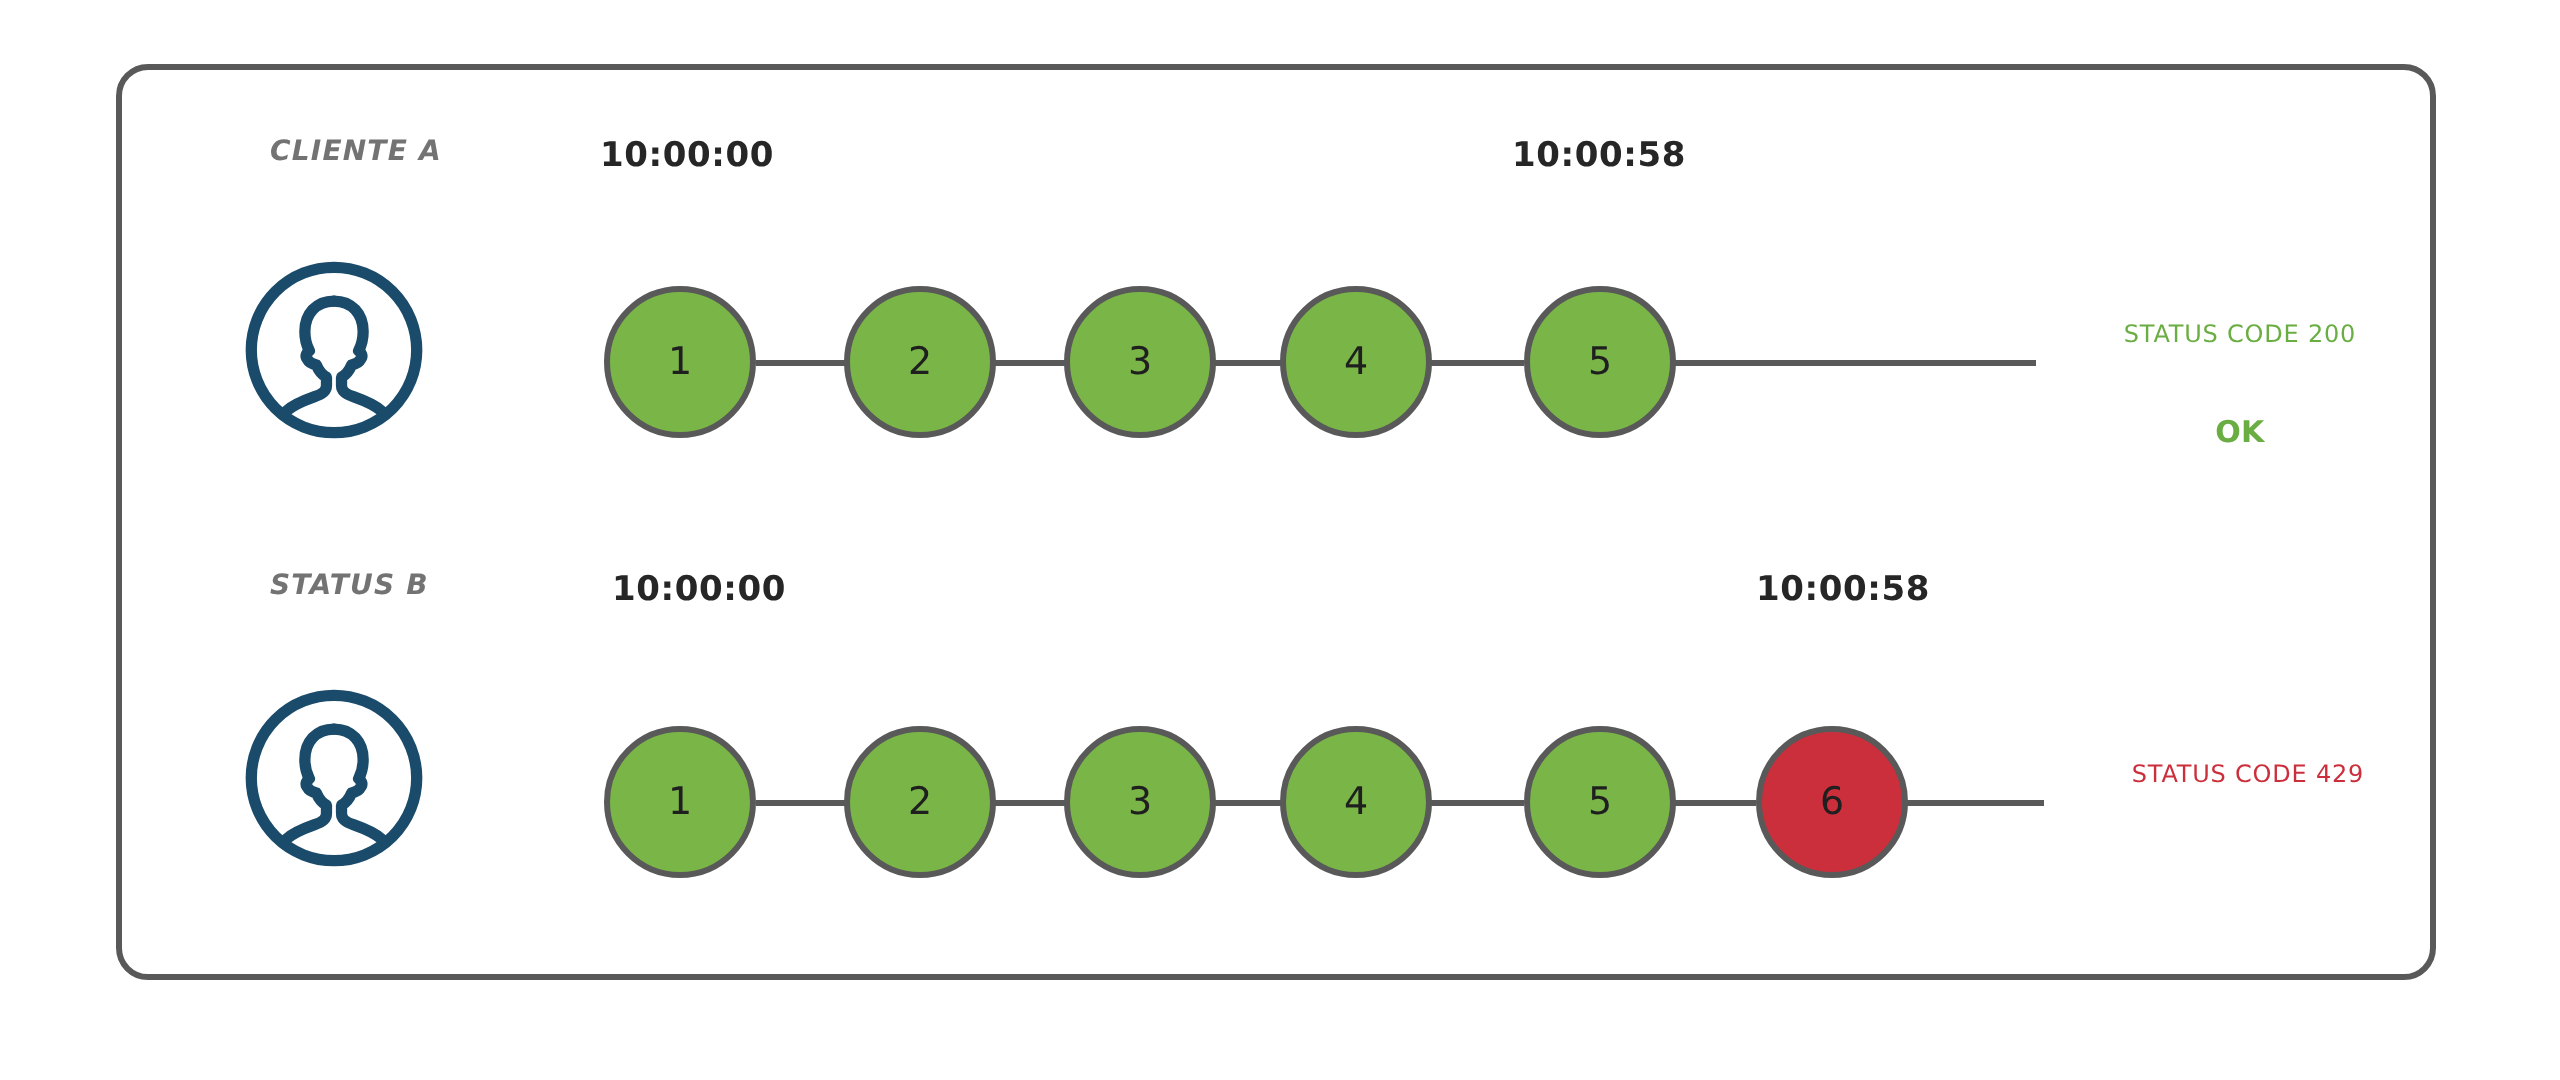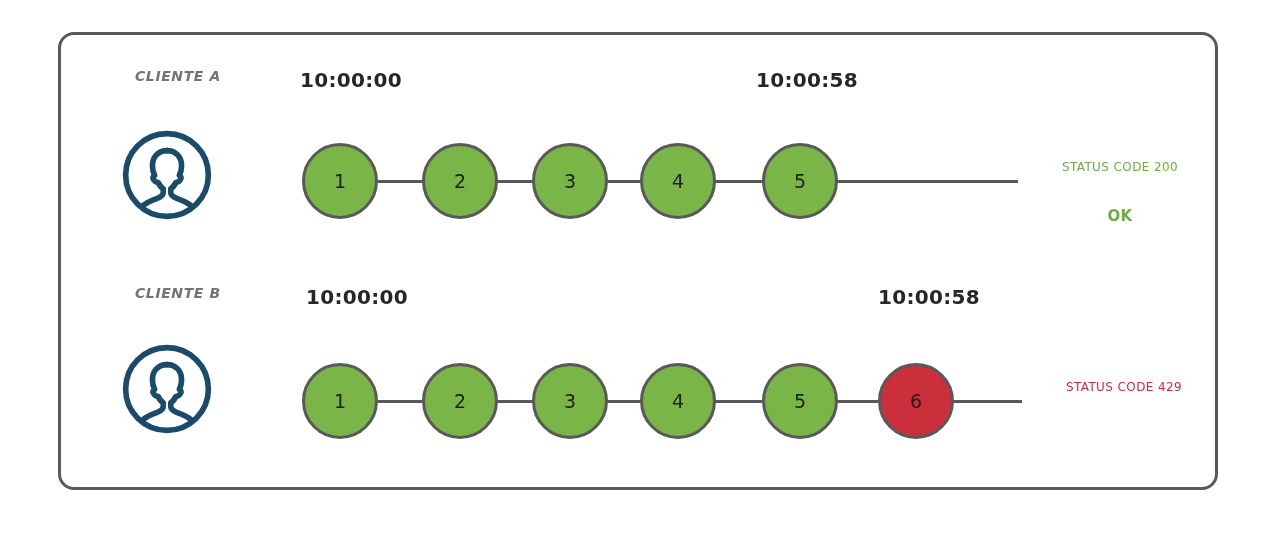--- a/index.html
+++ b/index.html
@@ -69,21 +69,21 @@
     width: 94px;
     height: 94px;
   }
   .row-b .avatar { top: 57px; }
 
   
   .timestamp {
     position: absolute;
     top: 0px;
     font-family: "DejaVu Sans", sans-serif;
-    font-size: 20px;
+    font-size: 17px;
     font-weight: 700;
     color: #262626;
     letter-spacing: 0.3px;
     white-space: nowrap;
   }
 
   
   .chain {
     position: absolute;
     left: 0;
@@ -178,21 +178,21 @@
     </div>
 
     <div class="status ok" style="left:1022px; top:92px; width:196px;">
       <div class="line1">STATUS CODE 200</div>
       <div class="line2">OK</div>
     </div>
   </div>
 
   <div class="row row-b">
 
-    <div class="client-label">CLIENTE B</div>
+    <div class="client-label">STATUS B</div>
 
     <div class="avatar">
       <svg viewBox="0 0 100 100" width="94" height="94" aria-hidden="true">
         <circle cx="50" cy="50" r="44" fill="none" stroke="#1B4B6B" stroke-width="6"></circle>
         <g fill="none" stroke="#1B4B6B" stroke-width="6" stroke-linecap="round" stroke-linejoin="round">
           <path d="M50 24c-9.5 0-15.5 6.8-15.5 16.2 0 4.2 1 7.6 2.4 10.2 -1.6 1.1 -2.2 2.6 -1.4 4.1 1.2 2.3 3.4 3.2 5.1 3.4 1.3 3.2 3.3 5.4 5.4 6.6v4.2c0 3.2 -2.1 4.6 -6.3 6.1 -6.2 2.2 -11.6 4.3 -15.3 7.9"></path>
           <path d="M50 24c9.5 0 15.5 6.8 15.5 16.2 0 4.2 -1 7.6 -2.4 10.2 1.6 1.1 2.2 2.6 1.4 4.1 -1.2 2.3 -3.4 3.2 -5.1 3.4 -1.3 3.2 -3.3 5.4 -5.4 6.6v4.2c0 3.2 2.1 4.6 6.3 6.1 6.2 2.2 11.6 4.3 15.3 7.9"></path>
         </g>
       </svg>
     </div>

